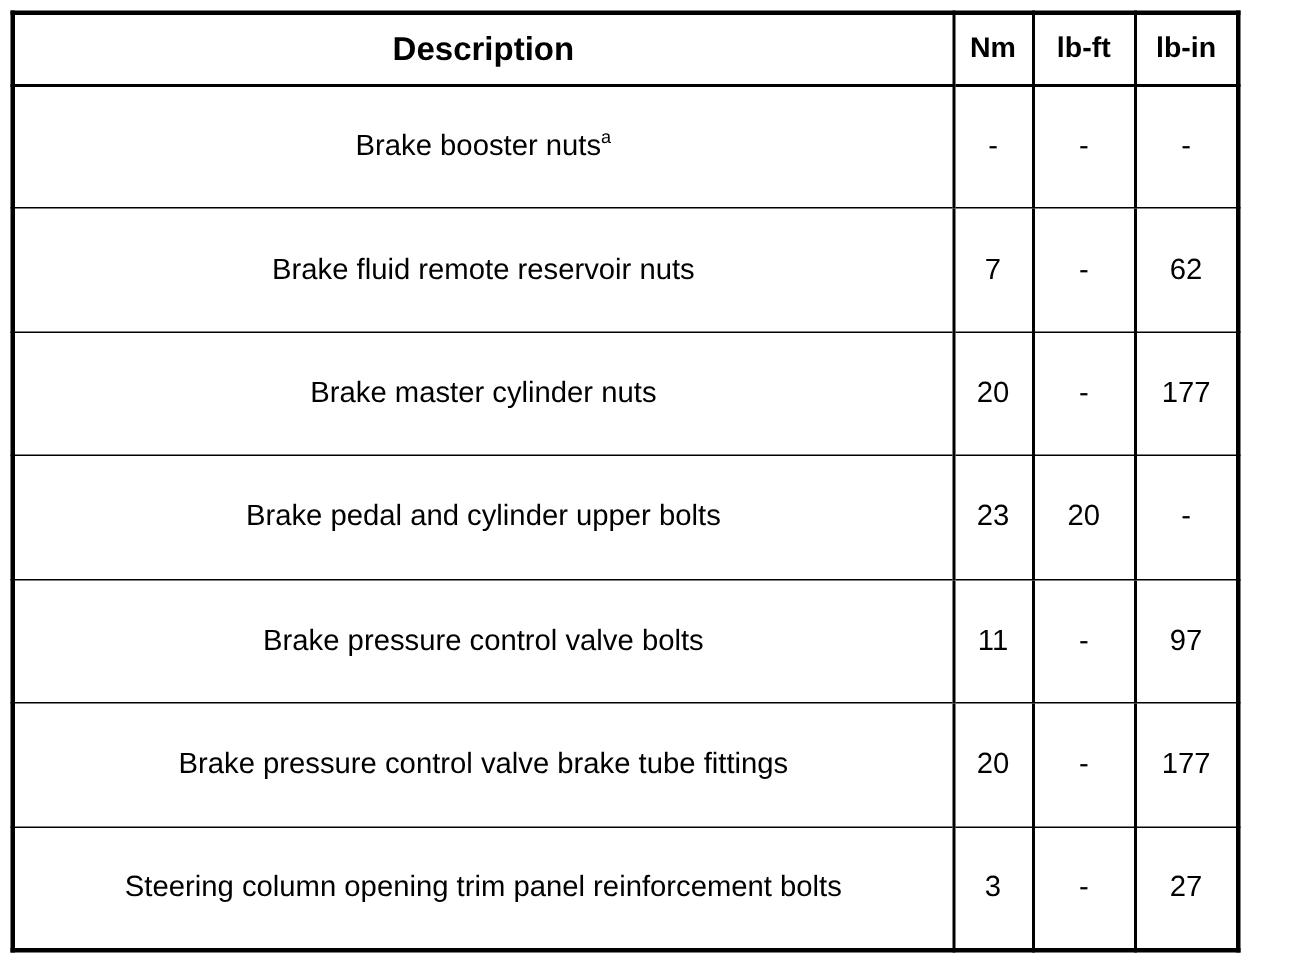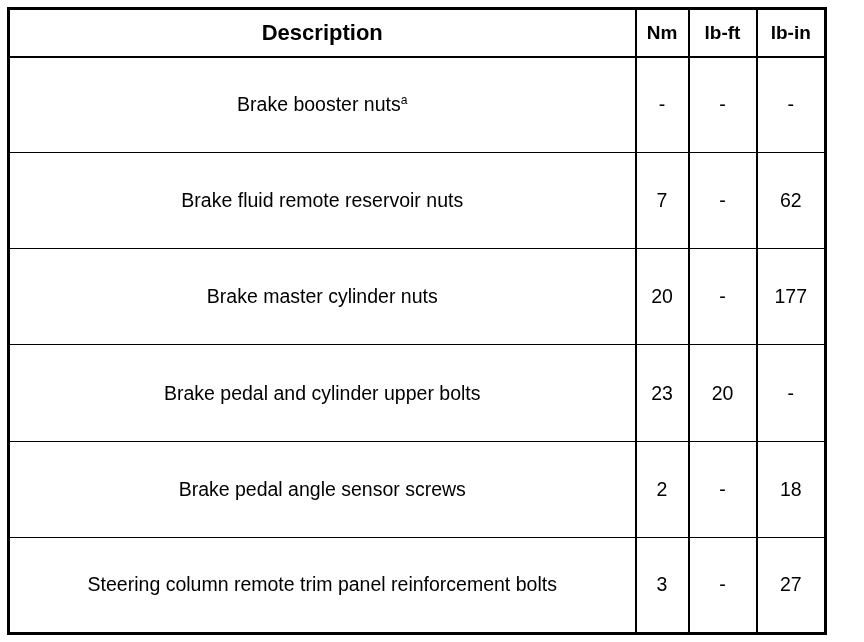--- a/index.html
+++ b/index.html
@@ -133,26 +133,32 @@
           <td class="val-cell unit-col">-</td>
           <td class="val-cell unit-col">177</td>
         </tr>
         <tr class="data-row">
           <td class="desc-cell"><span>Brake pedal and cylinder upper bolts</span></td>
           <td class="val-cell unit-col">23</td>
           <td class="val-cell unit-col">20</td>
           <td class="val-cell unit-col">-</td>
         </tr>
         <tr class="data-row">
-          <td class="desc-cell"><span>Brake pedal angle sensor screws</span></td>
-          <td class="val-cell unit-col">2</td>
+          <td class="desc-cell"><span>Brake pressure control valve bolts</span></td>
+          <td class="val-cell unit-col">11</td>
           <td class="val-cell unit-col">-</td>
-          <td class="val-cell unit-col">18</td>
+          <td class="val-cell unit-col">97</td>
         </tr>
         <tr class="data-row">
-          <td class="desc-cell"><span>Steering column remote trim panel reinforcement bolts</span></td>
+          <td class="desc-cell"><span>Brake pressure control valve brake tube fittings</span></td>
+          <td class="val-cell unit-col">20</td>
+          <td class="val-cell unit-col">-</td>
+          <td class="val-cell unit-col">177</td>
+        </tr>
+        <tr class="data-row">
+          <td class="desc-cell"><span>Steering column opening trim panel reinforcement bolts</span></td>
           <td class="val-cell unit-col">3</td>
           <td class="val-cell unit-col">-</td>
           <td class="val-cell unit-col">27</td>
         </tr>
       </tbody>
   </table>
 </div>
 
 </body></html>

